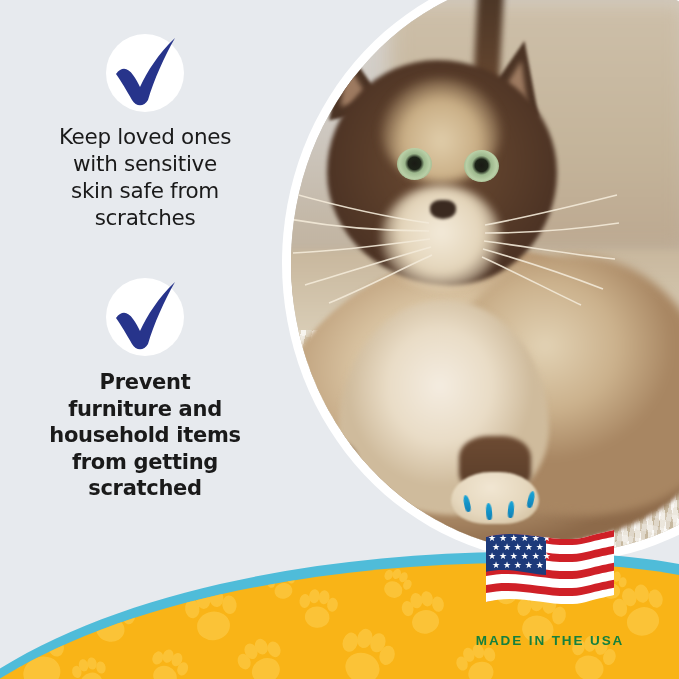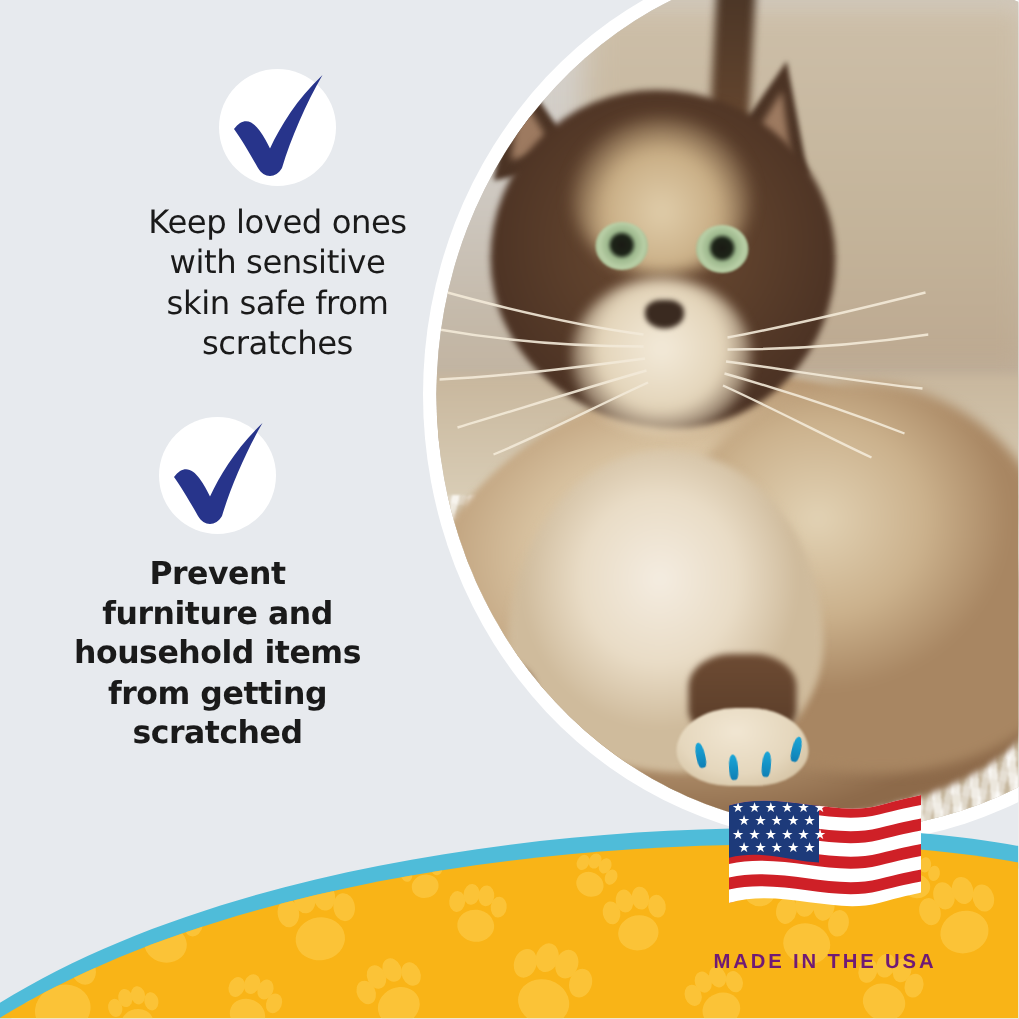--- a/index.html
+++ b/index.html
@@ -25,21 +25,21 @@
     height: 560px;
     z-index: 5;
   }
 
   .benefit {
     position: absolute;
     left: 0;
     width: 290px;
     text-align: center;
   }
-  .benefit-1 { top: 46px; padding-left: 40px; }
+  .benefit-1 { top: 34px; }
   .benefit-2 { top: 278px; }
 
   .check-badge {
     width: 78px;
     height: 78px;
     margin: 0 auto;
     background: #ffffff;
     border-radius: 50%;
     position: relative;
     display: block;
@@ -251,21 +251,21 @@
     width: 190px;
     text-align: center;
     z-index: 12;
   }
   .usa-caption {
     margin-top: 10px;
     font-family: "Liberation Sans", sans-serif;
     font-size: 13.5px;
     font-weight: 700;
     letter-spacing: 1.9px;
-    color: #701a75;
+    color: #15803d;
   }
 </style>
 </head>
 <body>
 
 <div id="canvas">
 
   <div class="photo-ring">
     <div class="photo-clip">
       <div class="photo-inner">

